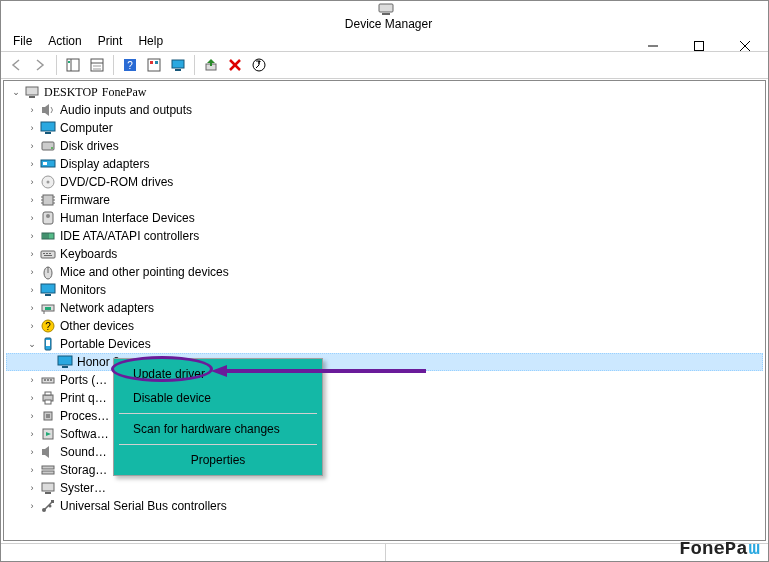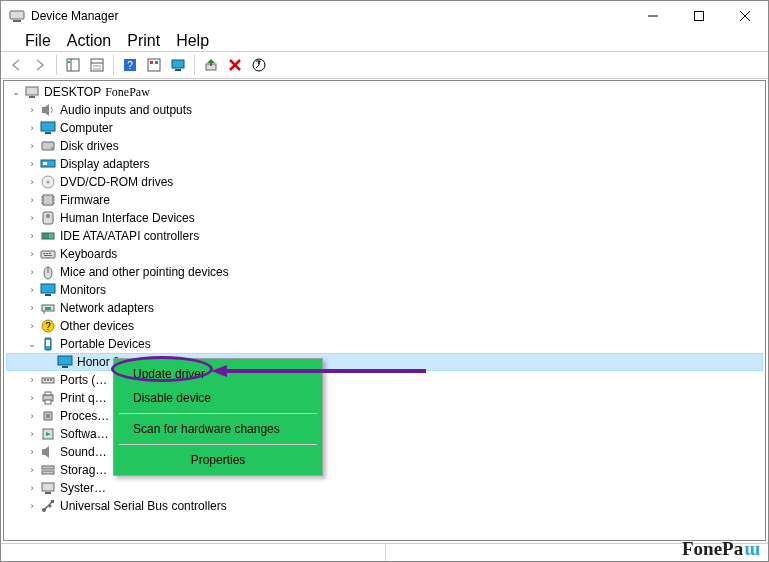--- a/index.html
+++ b/index.html
@@ -9,28 +9,28 @@
     background: #fff;
     width: 769px;
     height: 562px;
     overflow: hidden;
     position: relative;
     border: 1px solid #888;
     color: #000;
   }
 
   
-  .titlebar { height: 30px; display: flex; align-items: center; padding: 0 0 0 8px; }
+  .titlebar { height: 30px; display: flex; align-items: center; padding: 0 0 0 8px; flex-direction: column; }
   .titlebar .app-icon { width: 16px; height: 16px; display: inline-flex; align-items: center; justify-content: center; margin-right: 6px; }
   .titlebar .title { font-size: 12px; }
   .win-controls { margin-left: auto; display: flex; }
   .win-btn { width: 46px; height: 30px; display: flex; align-items: center; justify-content: center; cursor: default; }
 
   
-  .menubar { height: 20px; display: flex; align-items: center; padding: 0 16px; font-size: 16px; }
+  .menubar { height: 20px; display: flex; align-items: center; padding: 0 4px; font-size: 12px; }
   .menu-item { padding: 2px 8px; cursor: default; }
 
   
   .toolbar {
     height: 28px;
     display: flex;
     align-items: center;
     padding: 2px 4px;
     border-top: 1px solid #d0d0d0;
     border-bottom: 1px solid #d0d0d0;
@@ -54,30 +54,30 @@
   .tree { padding: 2px; }
   .row { display: flex; align-items: center; height: 18px; padding-left: 4px; cursor: default; }
   .row.selected { background: #cce8ff; border: 1px dotted #99d1ff; height: 18px; }
   .indent0 { padding-left: 4px; }
   .indent1 { padding-left: 20px; }
   .indent2 { padding-left: 36px; }
   .expander { width: 12px; height: 12px; display: inline-flex; align-items: center; justify-content: center; margin-right: 2px; color: #555; font-size: 9px; }
   .expander.empty { visibility: hidden; }
   .dev-icon { width: 16px; height: 16px; margin-right: 4px; display: inline-flex; align-items: center; justify-content: center; }
   .node-label { font-size: 12px; }
-  .root-label { font-weight: normal; }
+  .root-label { font-weight: normal; font-family: Liberation Serif, serif; }
   .root-brand { font-family: "Comic Sans MS", cursive; font-weight: normal; margin-left: 4px; }
 
   
   .ctx-menu {
     position: absolute;
     left: 112px;
     top: 357px;
     width: 210px;
-    background: #22c55e;
+    background: #14b8a6;
     border: 1px solid #a0a0a0;
     box-shadow: 3px 3px 4px rgba(0,0,0,0.25);
     padding: 3px;
     z-index: 10;
   }
   .ctx-item { padding: 5px 16px; font-size: 12px; cursor: default; }
   .ctx-sep { height: 1px; background: #d0d0d0; margin: 3px 2px; }
   .ctx-prop { font-weight: normal; text-align: center; }
 
   
@@ -100,21 +100,21 @@
     height: 12px;
     z-index: 20;
     pointer-events: none;
   }
 
   
   .watermark {
     position: absolute;
     right: 8px;
     bottom: 1px;
-    font-family: Liberation Serif, serif;
+    font-family: Liberation Mono, monospace;
     font-weight: bold;
     font-size: 19px;
     color: #222;
     display: flex;
     align-items: baseline;
   }
   .watermark .paw { color: #2aa8e0; margin-left: 1px; }
 
   .statusbar {
     position: absolute;

